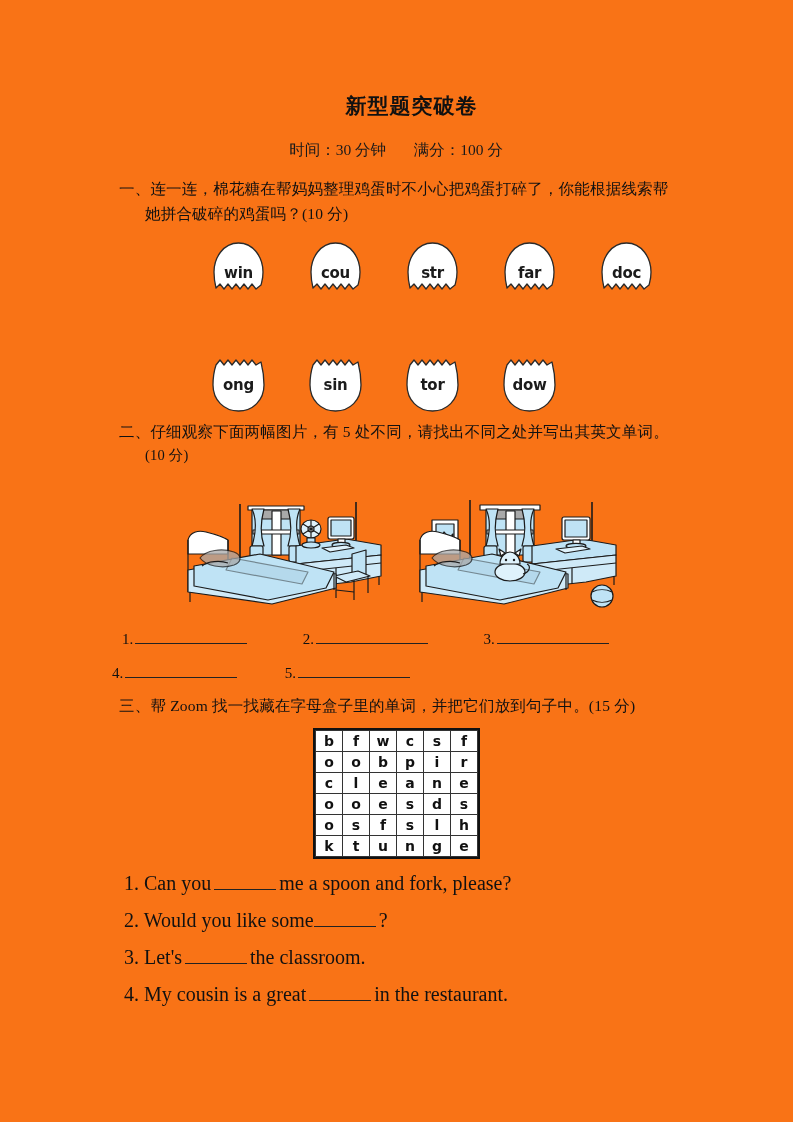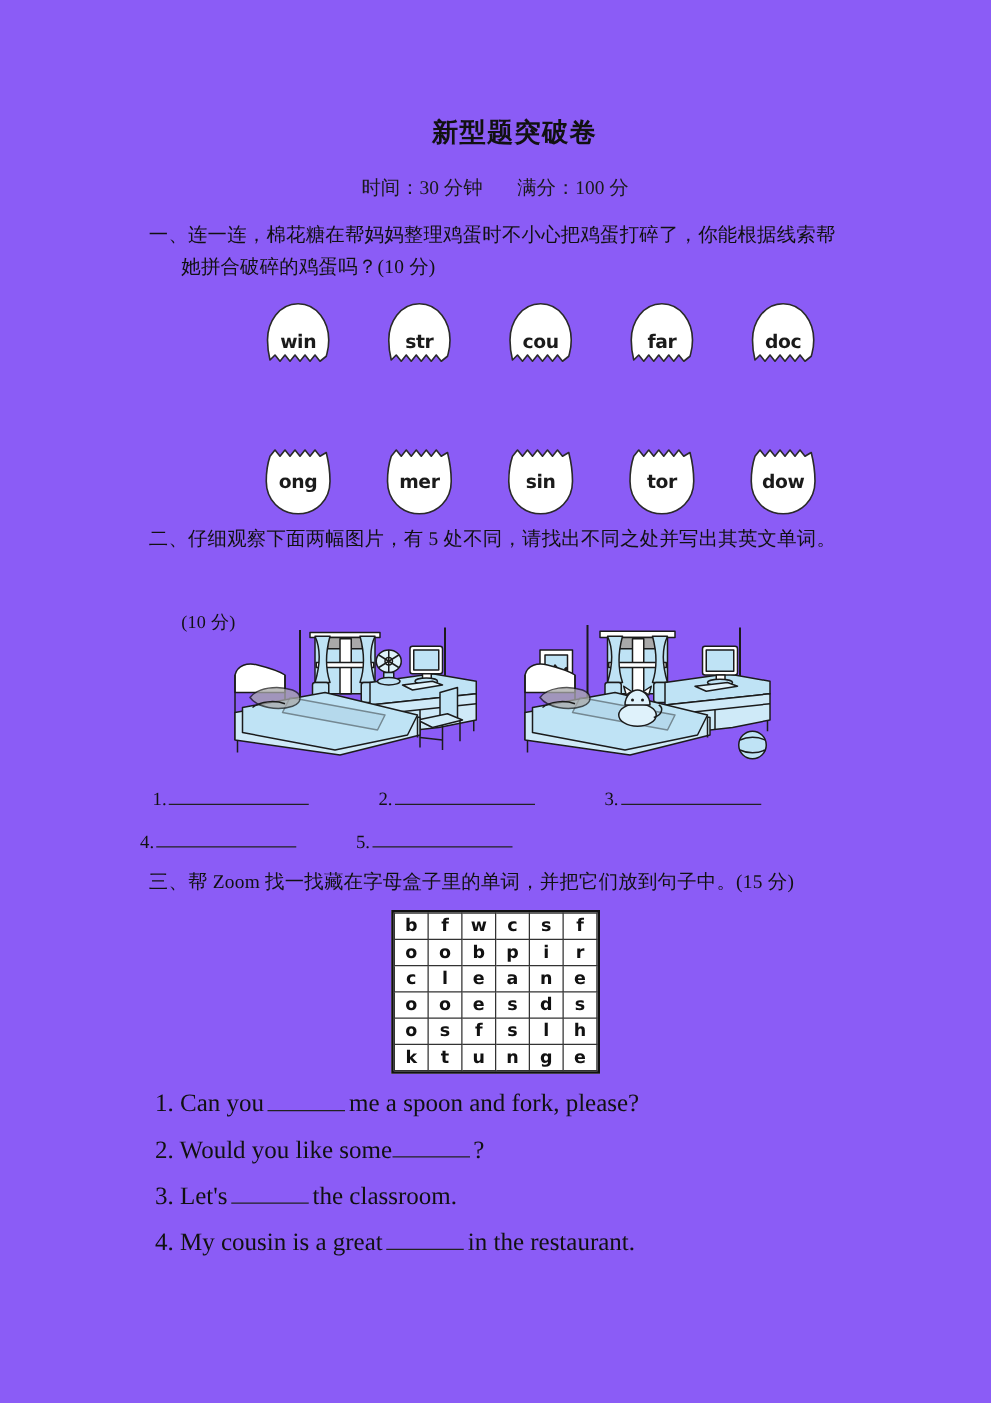--- a/index.html
+++ b/index.html
@@ -11,21 +11,21 @@
     width: 793px;
     height: 1122px;
     position: relative;
     font-family: "Liberation Serif", "DejaVu Serif", serif;
     color: #1a1a1a;
     overflow: hidden;
   }
   .page {
     position: absolute;
     inset: 0;
-    background: #8b5cf6;
+    background: #f97316;
     text-decoration: underline;
   }
 
   
   .doc-title {
     position: absolute;
     top: 92px;
     left: 0;
     width: 793px;
     text-align: center;
@@ -56,21 +56,21 @@
     line-height: 1.62;
     color: #111;
     letter-spacing: 0.2px;
   }
   .q-indent { padding-left: 26px; display: block; }
 
   .q1 { top: 176px; left: 119px; width: 580px; }
   .q2 { top: 419px; left: 119px; width: 580px; }
   .q3 { top: 693px; left: 119px; width: 580px; }
 
-  .small-paren { font-size: 14.5px; margin-top: 43px; }
+  .small-paren { font-size: 14.5px; }
 
   
   .egg-row {
     position: absolute;
     display: flex;
     gap: 38px;
   }
   .egg-row-top { top: 241px; left: 209px; }
   .egg-row-bottom { top: 353px; left: 209px; }
 
@@ -212,27 +212,27 @@
     <div class="egg egg-top">
       <svg viewBox="0 0 59 62" xmlns="http://www.w3.org/2000/svg">
         <path d="M29.5 2 C14 2 5 17 5 31 C5 38 6 43 7 47 L11 43 L15 48 L19 43 L23 48 L27 43 L31 48 L35 43 L39 48 L43 43 L47 48 L52 44 C53 40 54 38 54 31 C54 17 45 2 29.5 2 Z" fill="#ffffff" stroke="#2a2a2a" stroke-width="1.3" stroke-linejoin="round"></path>
       </svg>
       <div class="egg-label">win</div>
     </div>
     <div class="egg egg-top">
       <svg viewBox="0 0 59 62" xmlns="http://www.w3.org/2000/svg">
         <path d="M29.5 2 C14 2 5 17 5 31 C5 38 6 43 7 47 L11 43 L15 48 L19 43 L23 48 L27 43 L31 48 L35 43 L39 48 L43 43 L47 48 L52 44 C53 40 54 38 54 31 C54 17 45 2 29.5 2 Z" fill="#ffffff" stroke="#2a2a2a" stroke-width="1.3" stroke-linejoin="round"></path>
       </svg>
+      <div class="egg-label">cou</div>
+    </div>
+    <div class="egg egg-top">
+      <svg viewBox="0 0 59 62" xmlns="http://www.w3.org/2000/svg">
+        <path d="M29.5 2 C14 2 5 17 5 31 C5 38 6 43 7 47 L11 43 L15 48 L19 43 L23 48 L27 43 L31 48 L35 43 L39 48 L43 43 L47 48 L52 44 C53 40 54 38 54 31 C54 17 45 2 29.5 2 Z" fill="#ffffff" stroke="#2a2a2a" stroke-width="1.3" stroke-linejoin="round"></path>
+      </svg>
       <div class="egg-label">str</div>
-    </div>
-    <div class="egg egg-top">
-      <svg viewBox="0 0 59 62" xmlns="http://www.w3.org/2000/svg">
-        <path d="M29.5 2 C14 2 5 17 5 31 C5 38 6 43 7 47 L11 43 L15 48 L19 43 L23 48 L27 43 L31 48 L35 43 L39 48 L43 43 L47 48 L52 44 C53 40 54 38 54 31 C54 17 45 2 29.5 2 Z" fill="#ffffff" stroke="#2a2a2a" stroke-width="1.3" stroke-linejoin="round"></path>
-      </svg>
-      <div class="egg-label">cou</div>
     </div>
     <div class="egg egg-top">
       <svg viewBox="0 0 59 62" xmlns="http://www.w3.org/2000/svg">
         <path d="M29.5 2 C14 2 5 17 5 31 C5 38 6 43 7 47 L11 43 L15 48 L19 43 L23 48 L27 43 L31 48 L35 43 L39 48 L43 43 L47 48 L52 44 C53 40 54 38 54 31 C54 17 45 2 29.5 2 Z" fill="#ffffff" stroke="#2a2a2a" stroke-width="1.3" stroke-linejoin="round"></path>
       </svg>
       <div class="egg-label">far</div>
     </div>
     <div class="egg egg-top">
       <svg viewBox="0 0 59 62" xmlns="http://www.w3.org/2000/svg">
         <path d="M29.5 2 C14 2 5 17 5 31 C5 38 6 43 7 47 L11 43 L15 48 L19 43 L23 48 L27 43 L31 48 L35 43 L39 48 L43 43 L47 48 L52 44 C53 40 54 38 54 31 C54 17 45 2 29.5 2 Z" fill="#ffffff" stroke="#2a2a2a" stroke-width="1.3" stroke-linejoin="round"></path>
@@ -240,26 +240,20 @@
       <div class="egg-label">doc</div>
     </div>
   </div>
 
   <div class="egg-row egg-row-bottom">
     <div class="egg egg-bottom">
       <svg viewBox="0 0 59 62" xmlns="http://www.w3.org/2000/svg">
         <path d="M7 12 L11 7 L15 12 L19 7 L23 12 L27 7 L31 12 L35 7 L39 12 L43 7 L47 12 L52 9 C54 17 55 24 55 32 C55 47 44 58 29.5 58 C15 58 4 47 4 32 C4 24 5 18 7 12 Z" fill="#ffffff" stroke="#2a2a2a" stroke-width="1.3" stroke-linejoin="round"></path>
       </svg>
       <div class="egg-label">ong</div>
-    </div>
-    <div class="egg egg-bottom">
-      <svg viewBox="0 0 59 62" xmlns="http://www.w3.org/2000/svg">
-        <path d="M7 12 L11 7 L15 12 L19 7 L23 12 L27 7 L31 12 L35 7 L39 12 L43 7 L47 12 L52 9 C54 17 55 24 55 32 C55 47 44 58 29.5 58 C15 58 4 47 4 32 C4 24 5 18 7 12 Z" fill="#ffffff" stroke="#2a2a2a" stroke-width="1.3" stroke-linejoin="round"></path>
-      </svg>
-      <div class="egg-label">mer</div>
     </div>
     <div class="egg egg-bottom">
       <svg viewBox="0 0 59 62" xmlns="http://www.w3.org/2000/svg">
         <path d="M7 12 L11 7 L15 12 L19 7 L23 12 L27 7 L31 12 L35 7 L39 12 L43 7 L47 12 L52 9 C54 17 55 24 55 32 C55 47 44 58 29.5 58 C15 58 4 47 4 32 C4 24 5 18 7 12 Z" fill="#ffffff" stroke="#2a2a2a" stroke-width="1.3" stroke-linejoin="round"></path>
       </svg>
       <div class="egg-label">sin</div>
     </div>
     <div class="egg egg-bottom">
       <svg viewBox="0 0 59 62" xmlns="http://www.w3.org/2000/svg">
         <path d="M7 12 L11 7 L15 12 L19 7 L23 12 L27 7 L31 12 L35 7 L39 12 L43 7 L47 12 L52 9 C54 17 55 24 55 32 C55 47 44 58 29.5 58 C15 58 4 47 4 32 C4 24 5 18 7 12 Z" fill="#ffffff" stroke="#2a2a2a" stroke-width="1.3" stroke-linejoin="round"></path>

